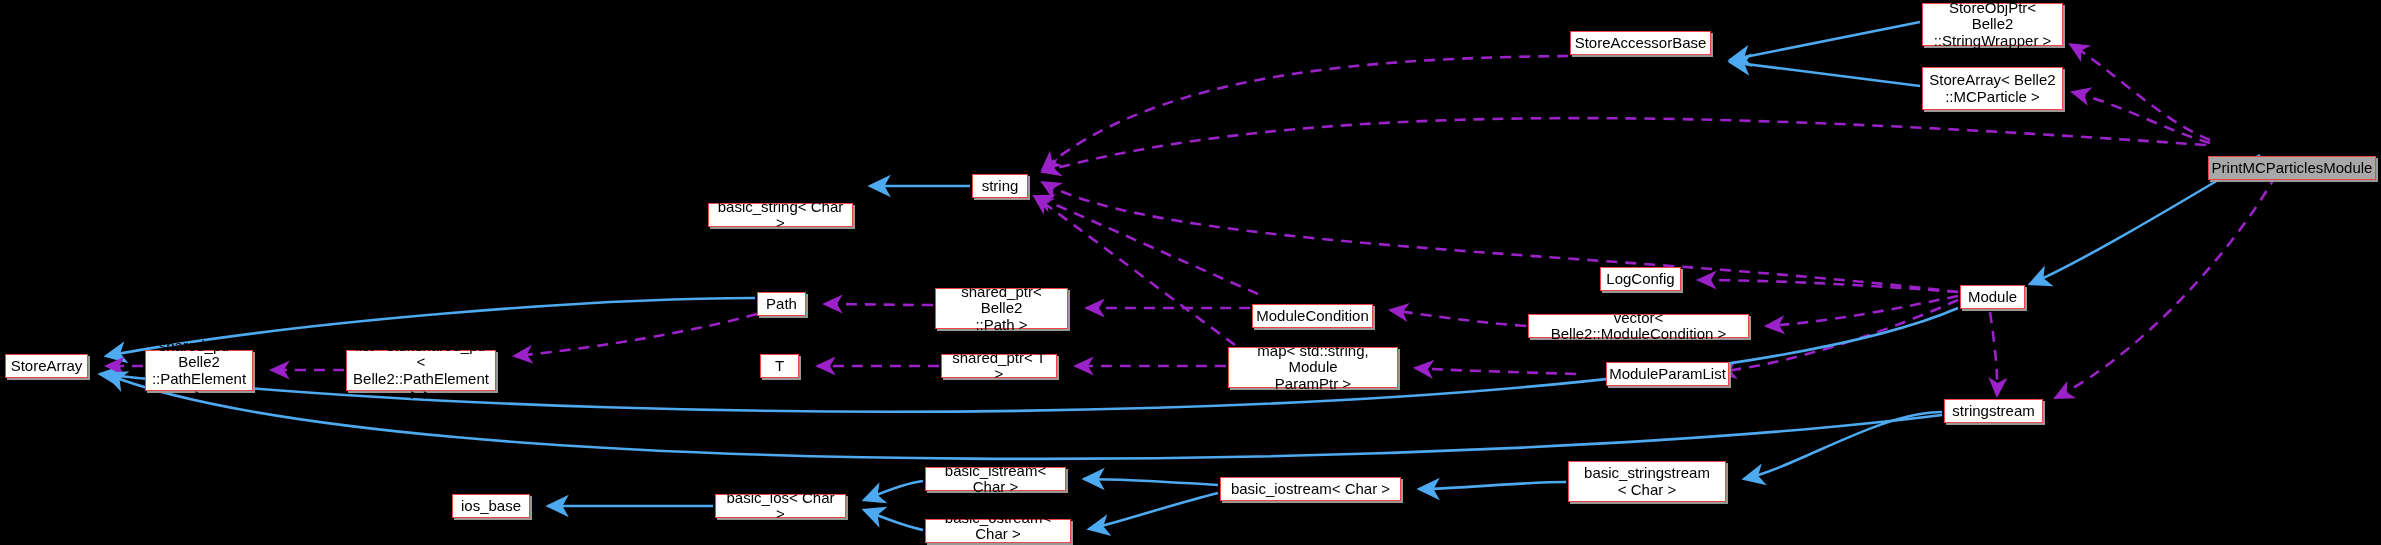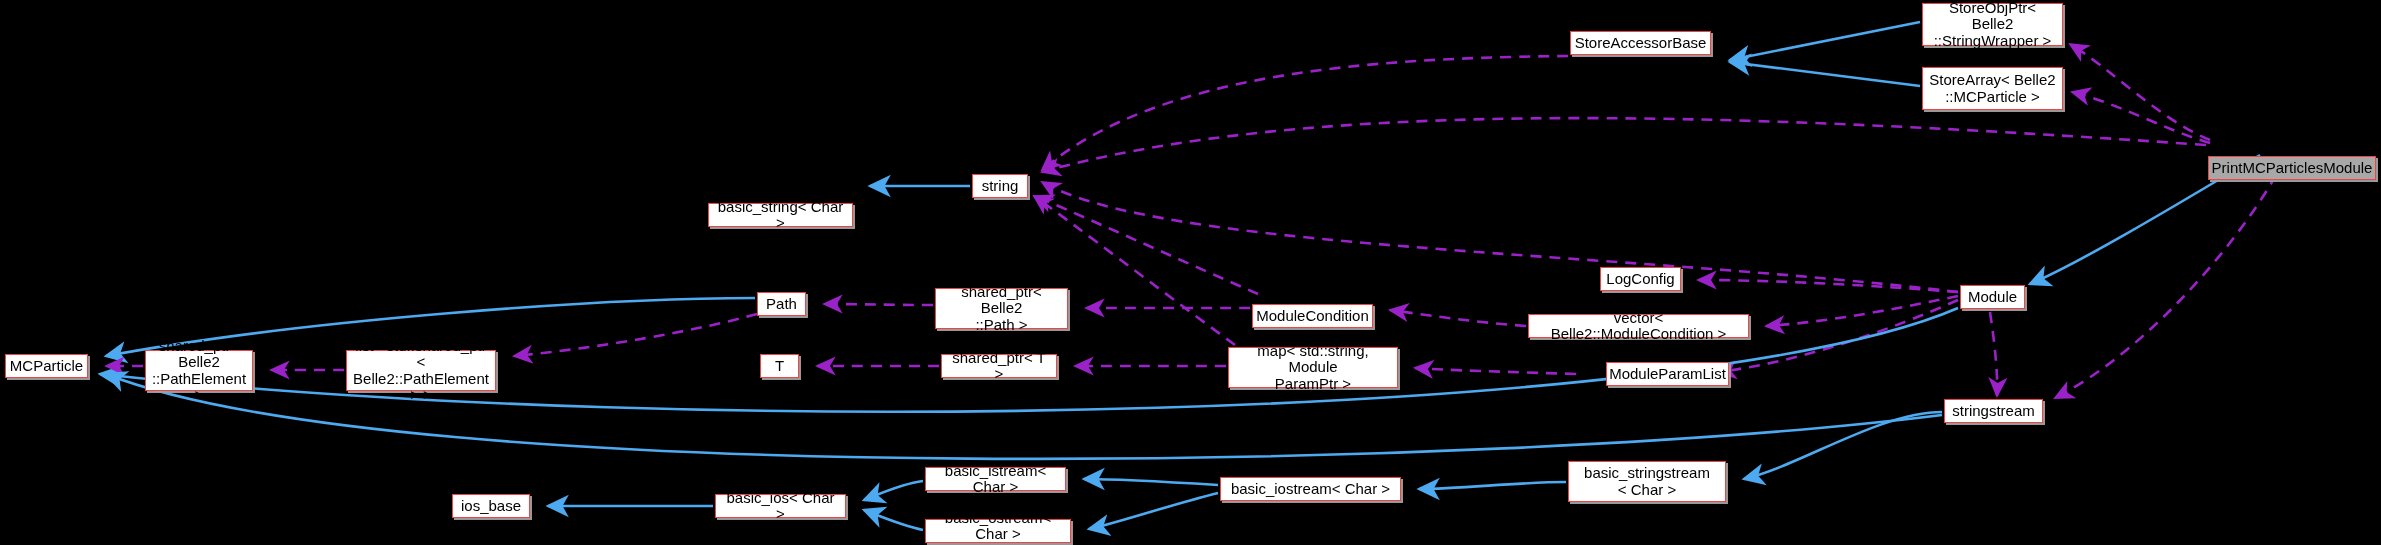--- a/index.html
+++ b/index.html
@@ -108,21 +108,21 @@
       <div class="node highlight" style="left: 2208px; top: 116px; width: 168px; height: 24px; margin-top: 40px;"><span class="node-label">PrintMCParticlesModule</span></div>
       <div class="node" style="left: 708px; top: 174px; width: 145px; height: 24px; margin-top: 29px;"><span class="node-label">basic_string&lt; Char &gt;</span></div>
       <div class="node" style="left: 972px; top: 174px; width: 56px; height: 24px;"><span class="node-label">string</span></div>
       <div class="node" style="left: 1600px; top: 267px; width: 81px; height: 24px;"><span class="node-label">LogConfig</span></div>
       <div class="node" style="left: 1960px; top: 285px; width: 65px; height: 24px;"><span class="node-label">Module</span></div>
       <div class="node" style="left: 757px; top: 292px; width: 49px; height: 24px;"><span class="node-label">Path</span></div>
       <div class="node" style="left: 935px; top: 288px; width: 133px; height: 41px;"><span class="node-label">shared_ptr&lt; Belle2
 ::Path &gt;</span></div>
       <div class="node" style="left: 1252px; top: 296px; width: 121px; height: 24px; margin-top: 8px;"><span class="node-label">ModuleCondition</span></div>
       <div class="node" style="left: 1528px; top: 314px; width: 221px; height: 24px; text-align: center;"><span class="node-label">vector&lt; Belle2::ModuleCondition &gt;</span></div>
-      <div class="node" style="left: 5px; top: 354px; width: 83px; height: 24px;"><span class="node-label">MCParticle</span></div>
+      <div class="node" style="left: 5px; top: 354px; width: 83px; height: 24px;"><span class="node-label">StoreArray</span></div>
       <div class="node" style="left: 145px; top: 350px; width: 108px; height: 41px;"><span class="node-label">shared_ptr&lt; Belle2
 ::PathElement &gt;</span></div>
       <div class="node" style="left: 346px; top: 350px; width: 150px; height: 41px; justify-content: center;"><span class="node-label">list&lt; std::shared_ptr
 &lt; Belle2::PathElement &gt; &gt;</span></div>
       <div class="node" style="left: 760px; top: 354px; width: 39px; height: 24px;"><span class="node-label">T</span></div>
       <div class="node" style="left: 941px; top: 354px; width: 116px; height: 24px;"><span class="node-label">shared_ptr&lt; T &gt;</span></div>
       <div class="node" style="left: 1228px; top: 347px; width: 170px; height: 41px;"><span class="node-label">map&lt; std::string, Module
 ParamPtr &gt;</span></div>
       <div class="node" style="left: 1578px; top: 362px; width: 123px; height: 24px; margin-left: 28px;"><span class="node-label">ModuleParamList</span></div>
       <div class="node" style="left: 1944px; top: 399px; width: 99px; height: 24px;"><span class="node-label">stringstream</span></div>

